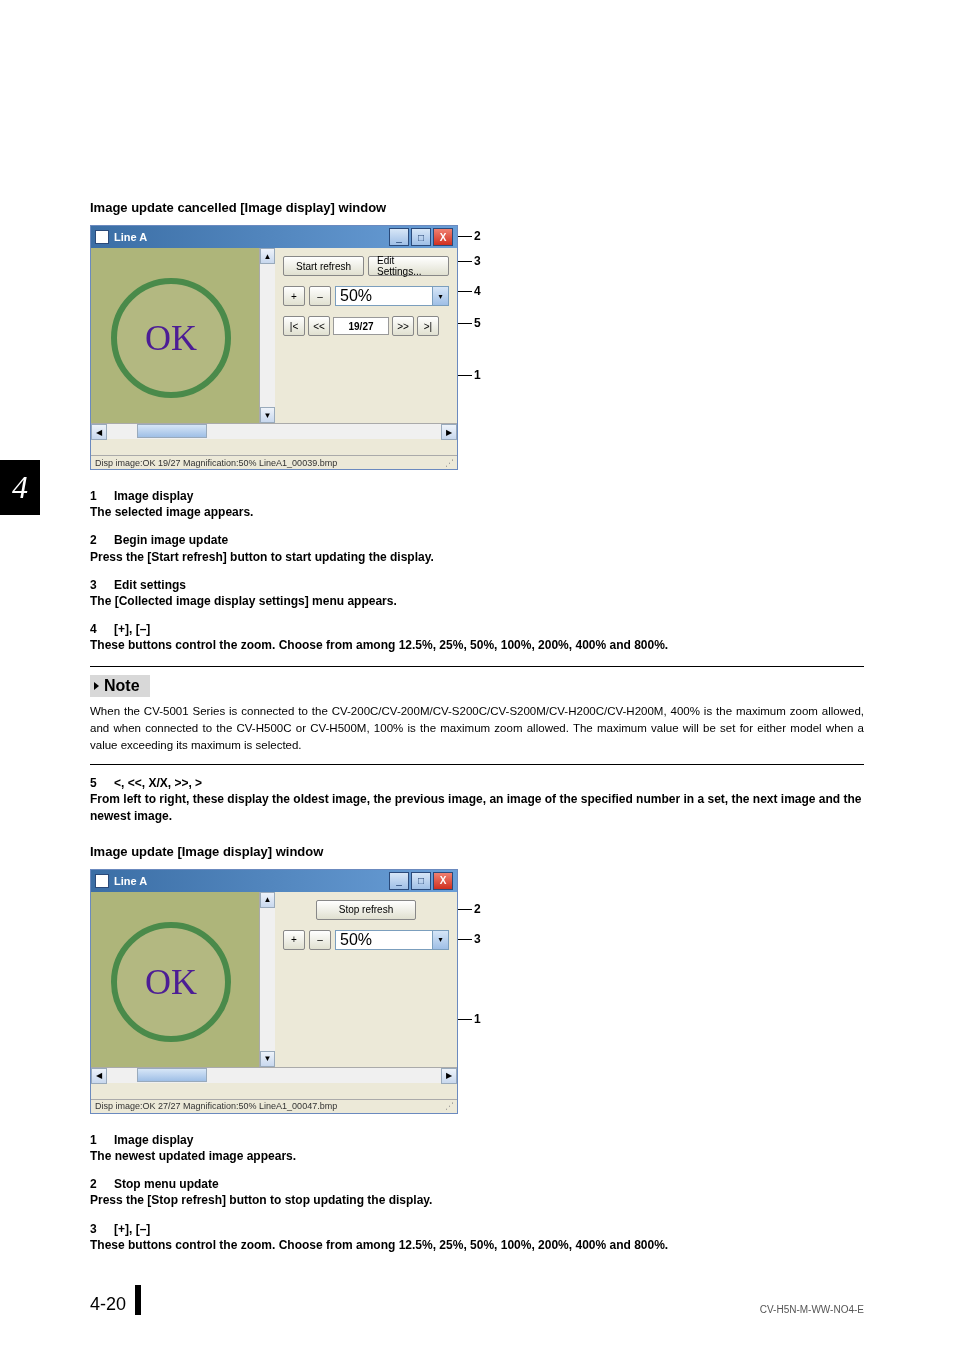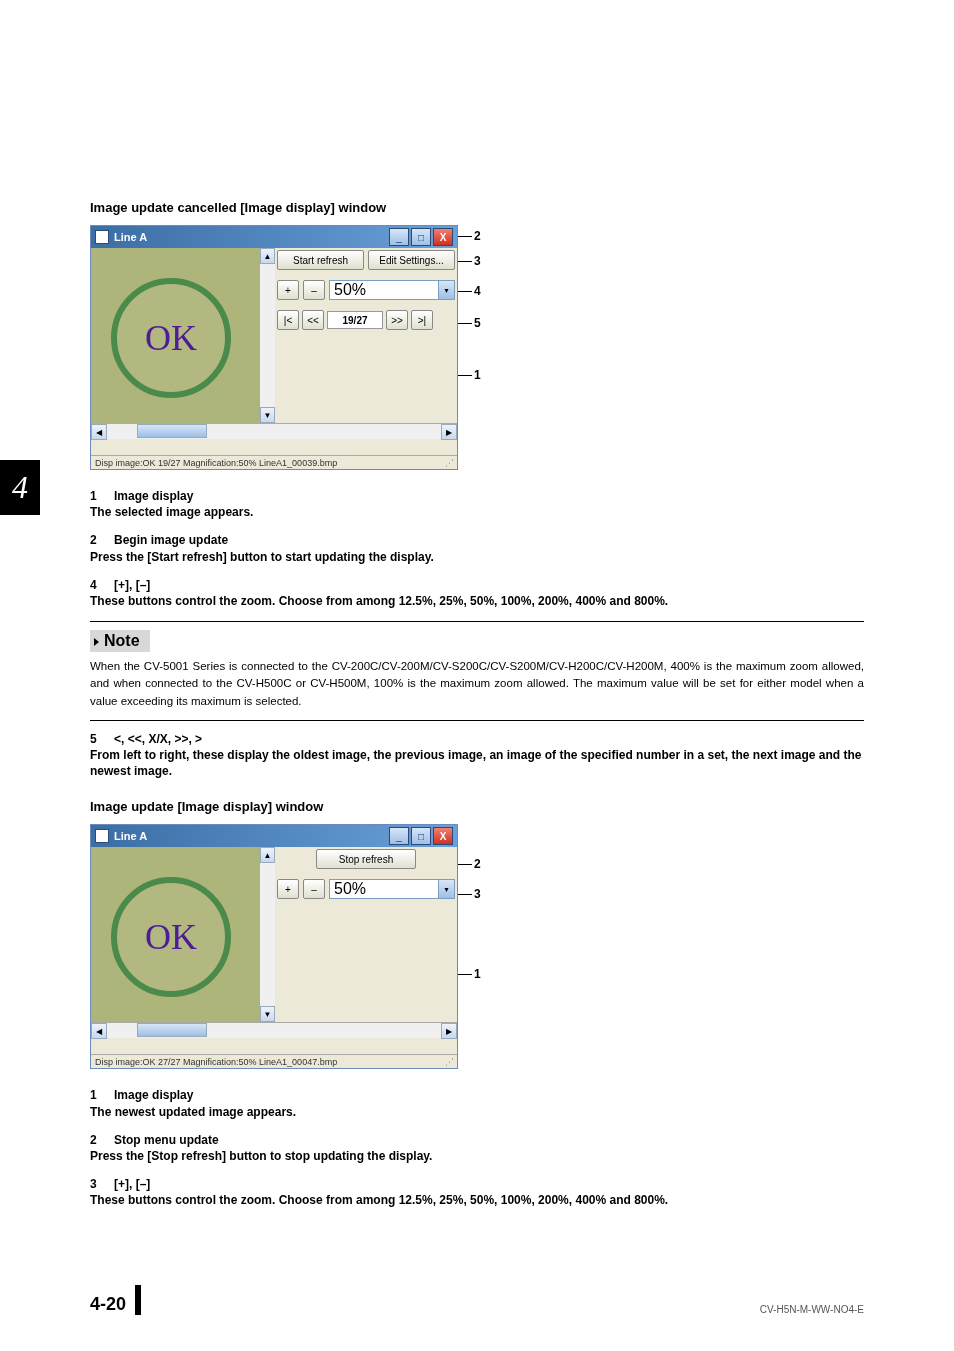--- a/index.html
+++ b/index.html
@@ -87,21 +87,21 @@
     font-size:36px;
     color:#4c1d95;
     background:rgba(200,200,160,0.2);
   }
   .vscroll { width:16px;background:#e8e8e8;border-left:1px solid #aaa;display:flex;flex-direction:column;}
   .sbtn{height:16px;background:linear-gradient(#eef3fa,#c8d8ee);border:1px solid #9ab;font-size:8px;display:flex;align-items:center;justify-content:center;}
   .vscroll .track{flex:1;background:#f0f0f0;}
   .right-pane {
     flex:1;
     background:#ece9d8;
-    padding:2px;
+    padding:8px;
   }
   .btnrow { display:flex; gap:4px; margin-bottom:10px;}
   .wbtn {
     height:20px;
     padding:0 8px;
     background:linear-gradient(#fff,#e0e0d0);
     border:1px solid #888;
     border-radius:2px;
     font-size:10px;
     display:flex;align-items:center;justify-content:center;
@@ -167,21 +167,21 @@
   .footer{
     position:absolute;
     bottom:36px;
     left:90px;
     right:90px;
     display:flex;
     justify-content:space-between;
     align-items:flex-end;
     font-size:11px;
   }
-  .pagenum{font-size:18px;font-weight:bold;}
+  .pagenum{font-size:18px;font-weight:normal;}
   .footer-mark{
     width:6px;height:30px;background:#000;display:inline-block;margin-left:6px;vertical-align:bottom;
   }
   .doccode{color:#555;font-size:10px;}
 </style>
 </head>
 <body>
 
 <div class="chapter-tab">4</div>
 
@@ -260,20 +260,25 @@
     <span class="num">1</span>
     <span class="ttl">Image display</span><br>
     <span class="body">The selected image appears.</span>
   </div>
   <div class="desc-block">
     <span class="num">2</span>
     <span class="ttl">Begin image update</span><br>
     <span class="body">Press the [Start refresh] button to start updating the display.</span>
   </div>
   <div class="desc-block">
+    <span class="num">3</span>
+    <span class="ttl">Edit settings</span><br>
+    <span class="body">The [Collected image display settings] menu appears.</span>
+  </div>
+  <div class="desc-block">
     <span class="num">4</span>
     <span class="ttl">[+], [–]</span><br>
     <span class="body">These buttons control the zoom. Choose from among 12.5%, 25%, 50%, 100%, 200%, 400% and 800%.</span>
   </div>
 
   <div class="note-bar">
     <div class="note-tag">Note</div>
     <div class="note-text">When the CV-5001 Series is connected to the CV-200C/CV-200M/CV-S200C/CV-S200M/CV-H200C/CV-H200M, 400% is the maximum zoom allowed, and when connected to the CV-H500C or CV-H500M, 100% is the maximum zoom allowed. The maximum value will be set for either model when a value exceeding its maximum is selected.</div>
   </div>
 

